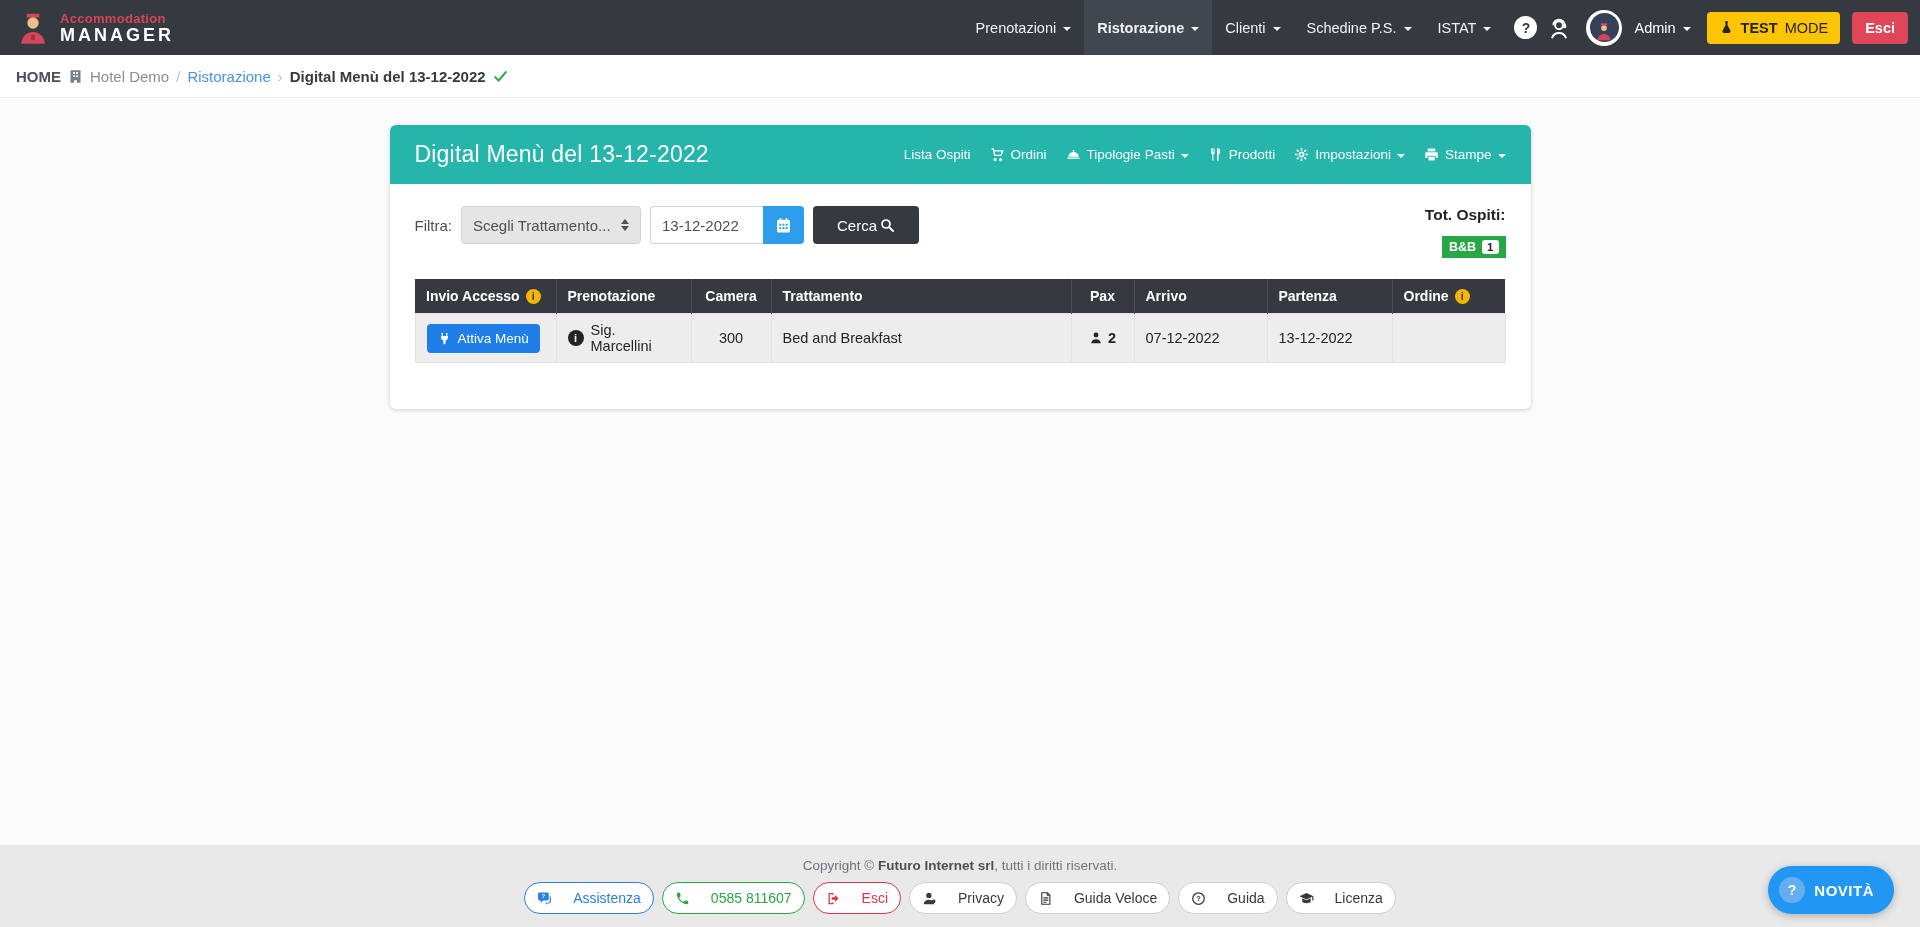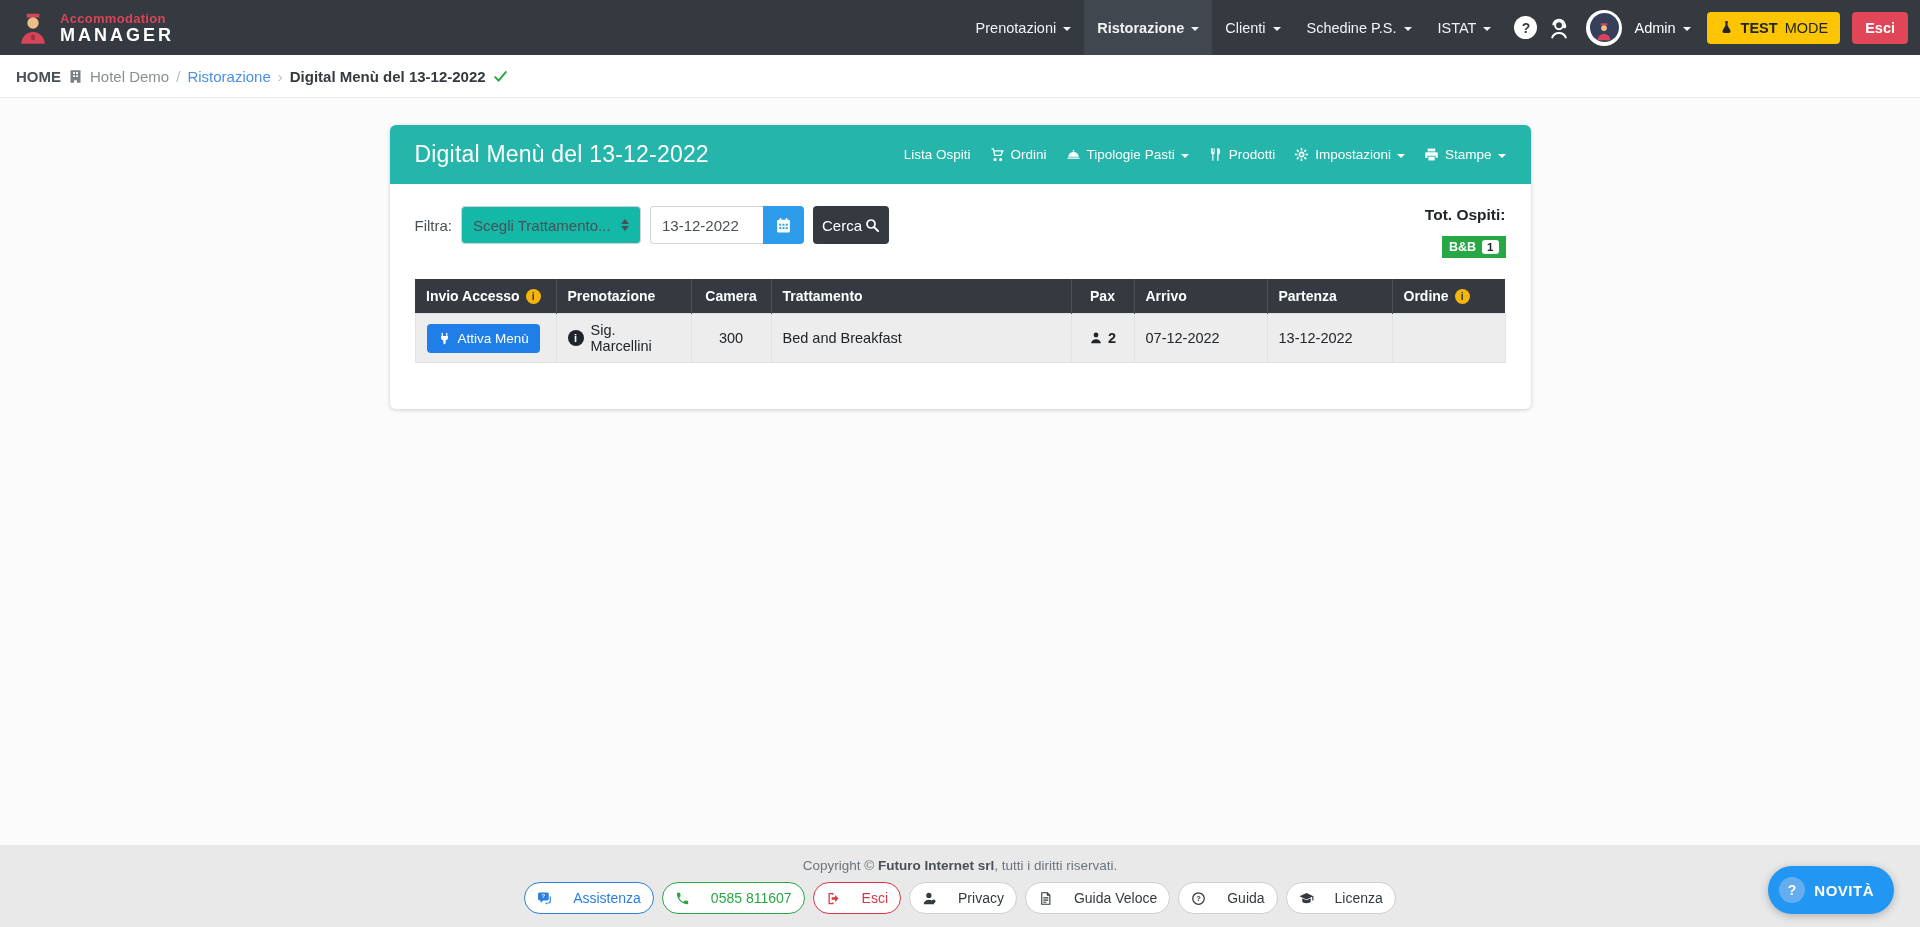--- a/index.html
+++ b/index.html
@@ -49,30 +49,30 @@
   .card-header { background:#26b5aa; border-radius:6px 6px 0 0; height:59px; display:flex; align-items:center; padding:0 25px; color:#fff; }
   .card-title { font-size:23px; font-weight:500; letter-spacing:.2px; }
   .card-menu { margin-left:auto; display:flex; align-items:center; gap:19px; font-size:13.5px; }
   .menu-link { display:flex; align-items:center; gap:6px; cursor:pointer; white-space:nowrap; }
   .menu-link .ic { width:15px; height:15px; }
   .card-body { padding:22px 25px 46px; }
 
   .filter-row { display:flex; align-items:flex-start; }
   .filter-left { display:flex; align-items:center; gap:9px; }
   .filter-label { font-size:15px; color:#495057; }
-  .select-box { width:180px; height:38px; border:1px solid #ced4da; border-radius:4px; display:flex; align-items:center; justify-content:space-between; padding:0 11px; font-size:15px; color:#495057; background:#14b8a6; cursor:pointer; }
+  .select-box { width:180px; height:38px; border:1px solid #ced4da; border-radius:4px; display:flex; align-items:center; justify-content:space-between; padding:0 11px; font-size:15px; color:#495057; background:#e5e5e5; cursor:pointer; }
   .updown { display:flex; flex-direction:column; gap:2.5px; }
   .updown i { width:0; height:0; border-left:4px solid transparent; border-right:4px solid transparent; display:block; }
   .updown .up { border-bottom:5px solid #495057; }
   .updown .down { border-top:5px solid #495057; }
   .date-group { display:flex; }
   .date-input { width:113px; height:38px; border:1px solid #ced4da; border-right:none; border-radius:4px 0 0 4px; padding:0 11px; font-size:15px; color:#495057; font-family:inherit; outline:none; }
   .cal-btn { width:41px; height:38px; background:#2d9cea; border:none; border-radius:0 4px 4px 0; display:flex; align-items:center; justify-content:center; cursor:pointer; }
   .cal-btn .ic { width:17px; height:17px; }
-  .btn-cerca { height:38px; background:#343a40; color:#fff; border:none; border-radius:4px; padding:0 9px; display:flex; align-items:center; gap:2px; font-size:15px; cursor:pointer; font-family:inherit; }
+  .btn-cerca { height:38px; background:#343a40; color:#fff; border:none; border-radius:4px; padding:0 24px; display:flex; align-items:center; gap:2px; font-size:15px; cursor:pointer; font-family:inherit; }
   .btn-cerca .ic { width:16px; height:16px; }
   .filter-right { margin-left:auto; text-align:right; }
   .tot-label { font-size:15.5px; font-weight:700; color:#212529; }
   .badge-bb { display:inline-flex; align-items:center; gap:6px; background:#28a745; color:#fff; font-size:12.5px; font-weight:700; padding:4px 7px; border-radius:0; margin-top:12px; }
   .badge-count { background:#fff; color:#212529; border-radius:3px; padding:1px 5px; font-size:11.5px; font-weight:700; }
 
   table.grid { width:100%; border-collapse:collapse; margin-top:21px; font-size:14.5px; }
   table.grid th { background:#343a40; color:#fff; text-align:left; padding:9px 11px; font-size:14px; border-right:1px solid #4b5157; font-weight:700; white-space:nowrap; }
   table.grid th:last-child { border-right:none; }
   table.grid th .th-inner { display:flex; align-items:center; gap:6px; }

